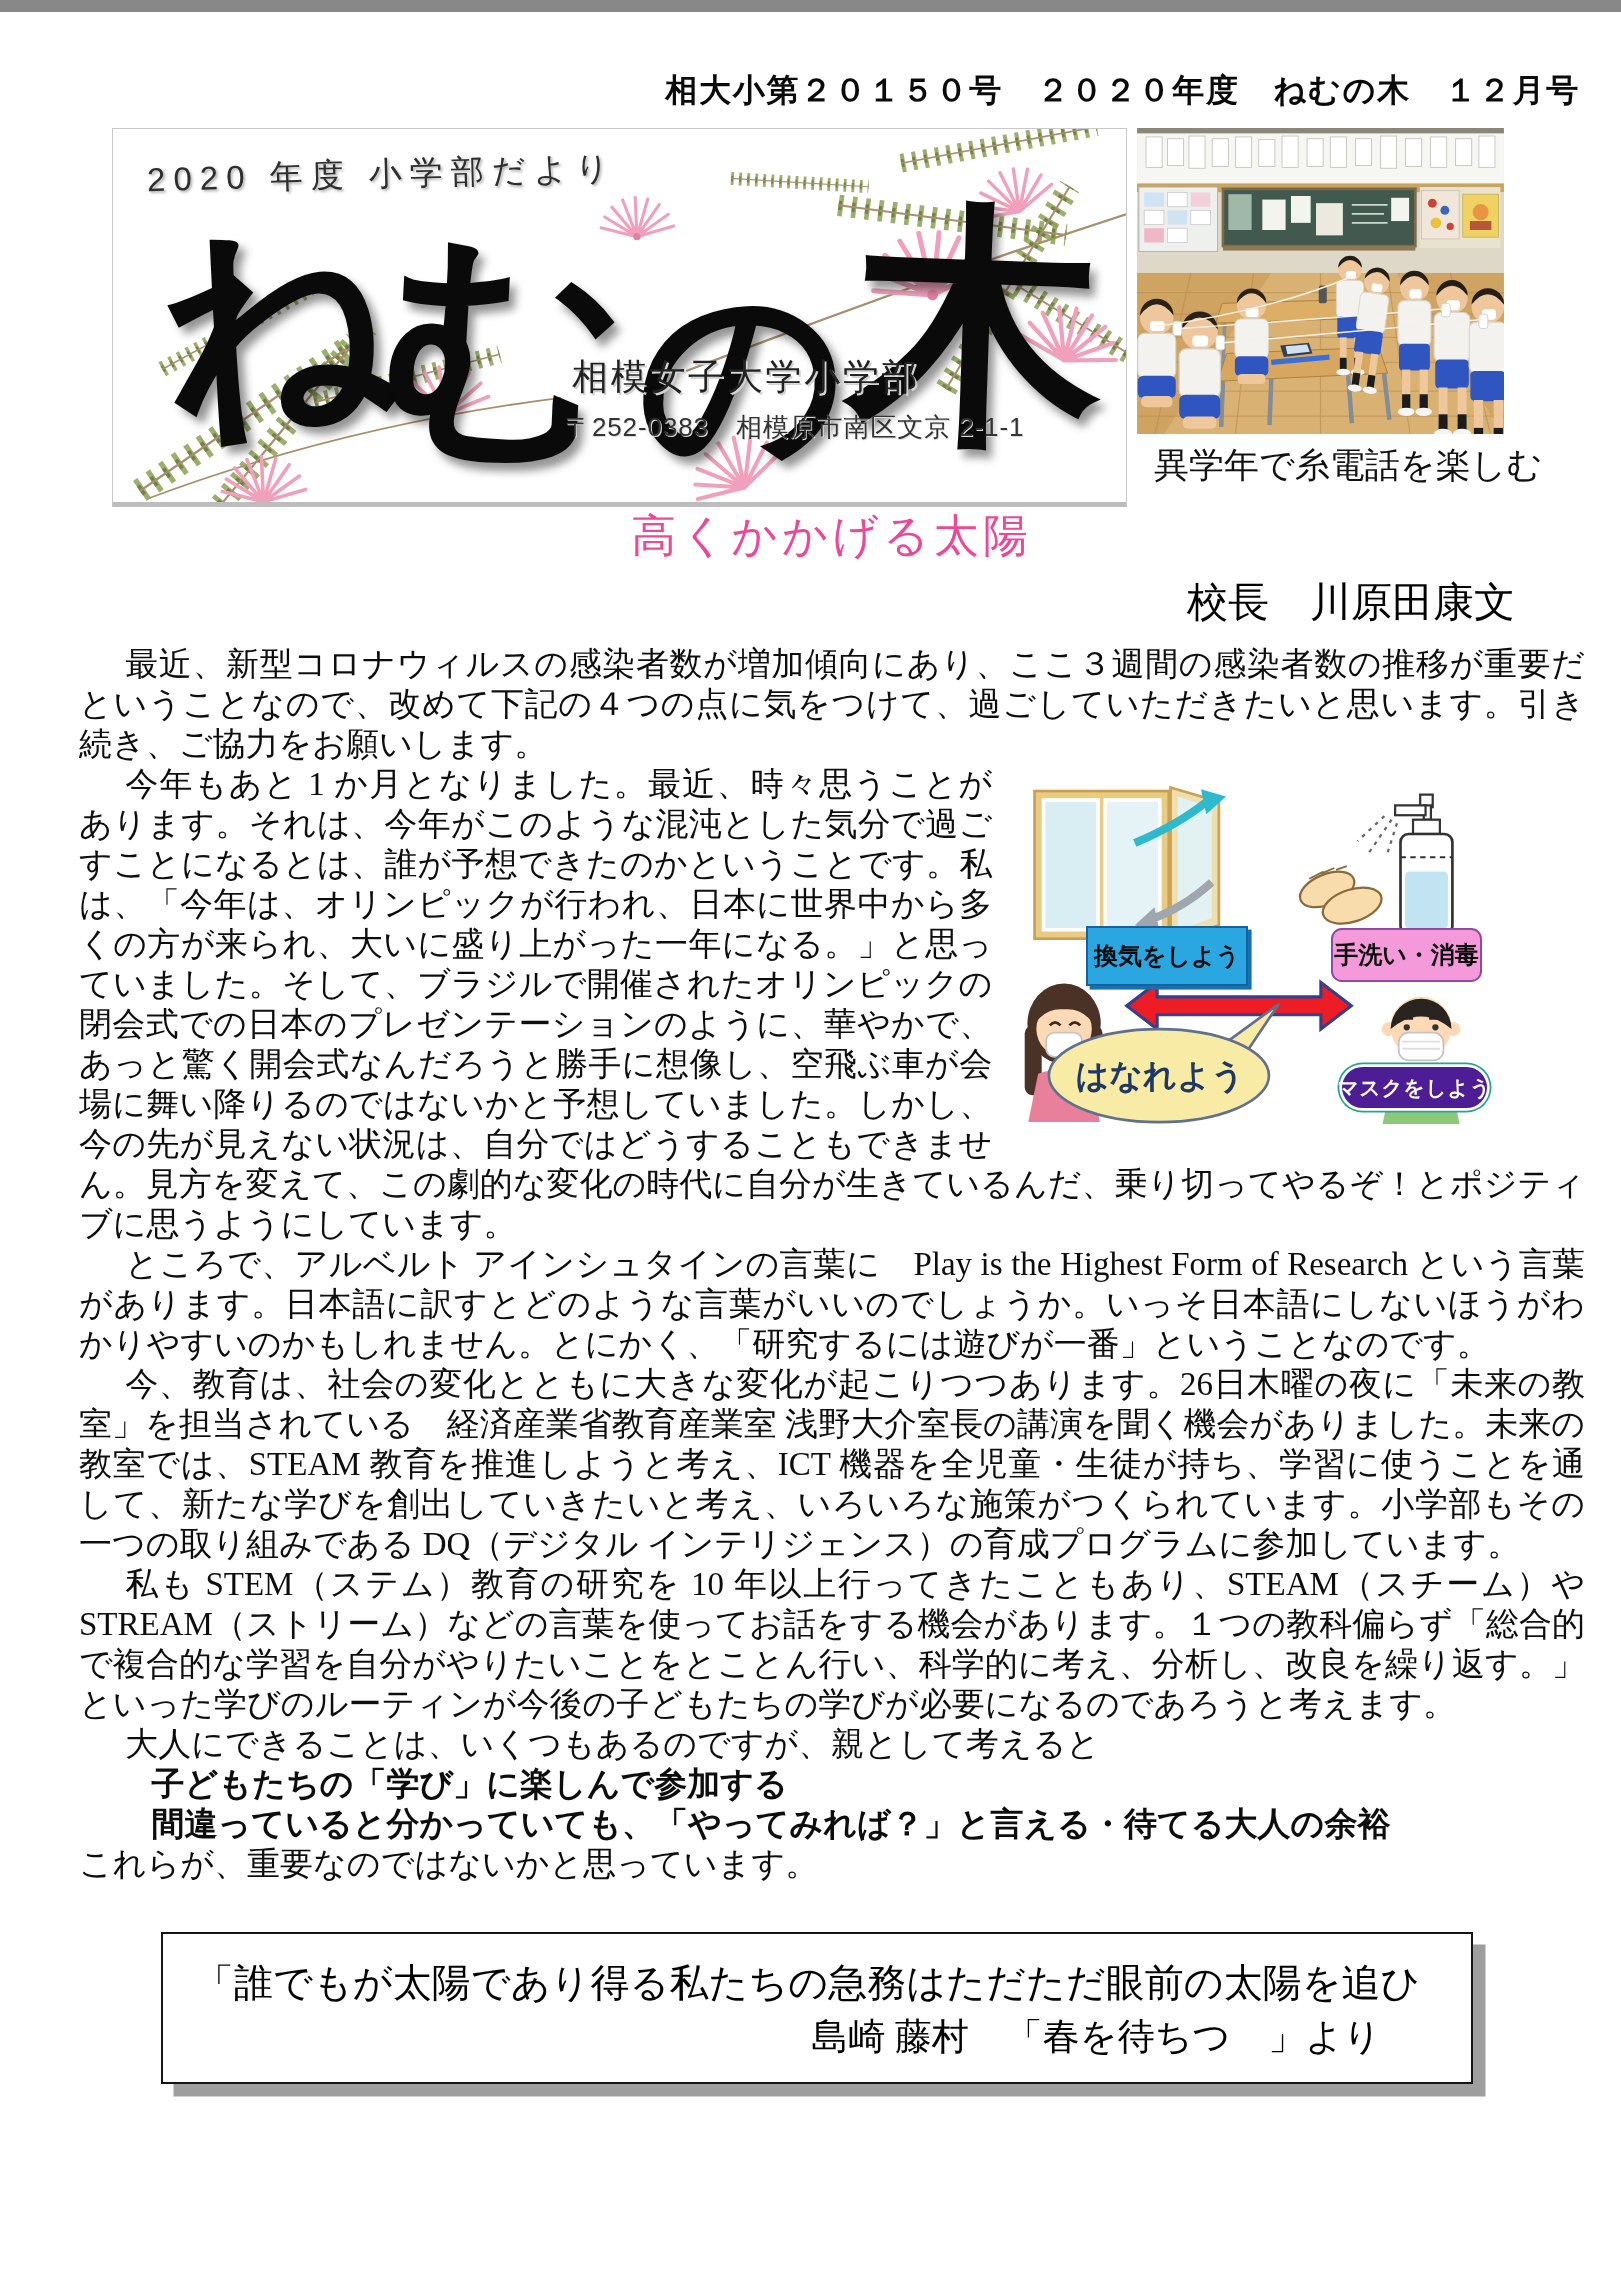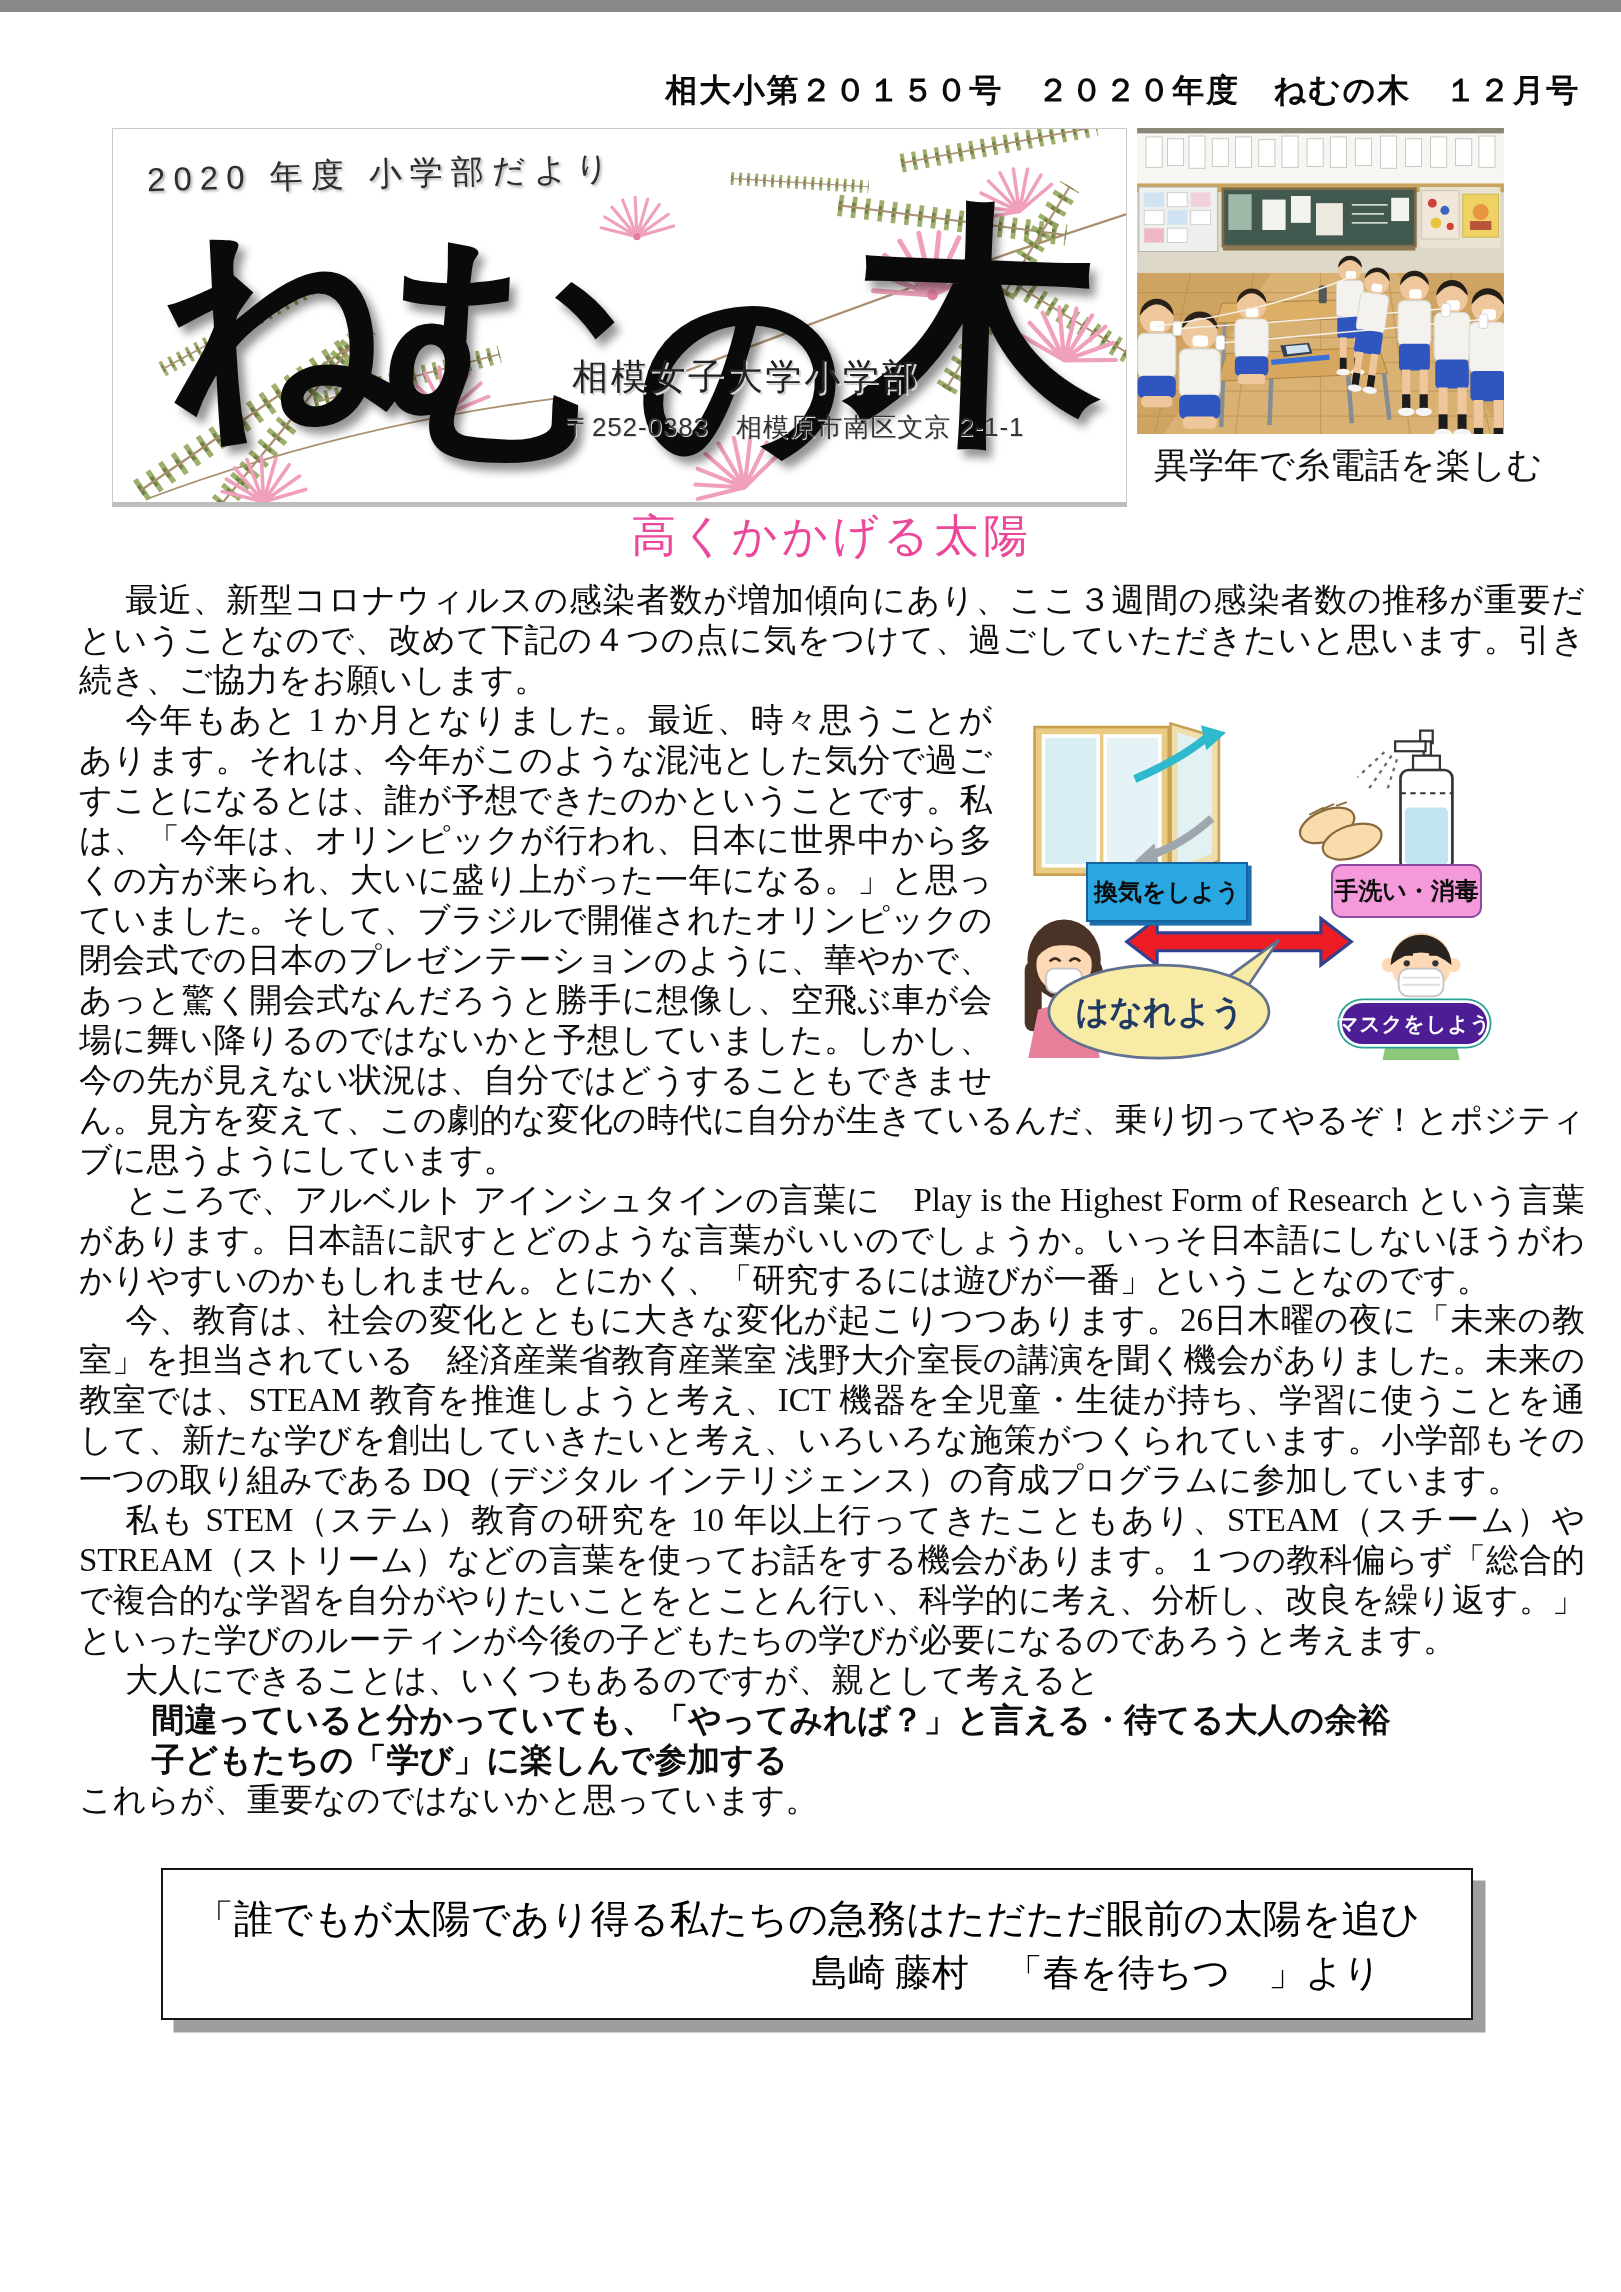--- a/index.html
+++ b/index.html
@@ -220,20 +220,21 @@
     <g stroke="#f4f1e8" stroke-width="1.6" fill="none">
       <path d="M48,224 Q200,214 344,202"></path>
       <path d="M96,240 Q240,228 386,214"></path>
       <path d="M20,222 Q150,204 240,166"></path>
     </g>
   </svg>
   <div class="photo-caption">異学年で糸電話を楽しむ</div>
 
   <div class="article">
     <div class="title">高くかかげる太陽</div>
+    <div class="byline">校長　川原田康文</div>
 
     <div class="body">
       <p class="para">最近、新型コロナウィルスの感染者数が増加傾向にあり、ここ３週間の感染者数の推移が重要だということなので、改めて下記の４つの点に気をつけて、過ごしていただきたいと思います。引き続き、ご協力をお願いします。</p>
 
       <div class="illo">
         <svg width="573" height="374" viewBox="0 0 640 418" xmlns="http://www.w3.org/2000/svg">
 
           <g transform="translate(25,28)">
             <rect x="0" y="0" width="150" height="165" fill="#eacb84" stroke="#caa050" stroke-width="3"></rect>
             <rect x="10" y="10" width="61" height="145" fill="#d9eef3" stroke="#ffffff" stroke-width="4"></rect>
@@ -304,22 +305,22 @@
         <div class="lbl wash">手洗い・消毒</div>
         <div class="lbl hanare">はなれよう</div>
         <div class="lbl maskl">マスクをしよう</div>
       </div>
 
       <p class="para">今年もあと 1 か月となりました。最近、時々思うことがあります。それは、今年がこのような混沌とした気分で過ごすことになるとは、誰が予想できたのかということです。私は、「今年は、オリンピックが行われ、日本に世界中から多くの方が来られ、大いに盛り上がった一年になる。」と思っていました。そして、ブラジルで開催されたオリンピックの閉会式での日本のプレゼンテーションのように、華やかで、あっと驚く開会式なんだろうと勝手に想像し、空飛ぶ車が会場に舞い降りるのではないかと予想していました。しかし、今の先が見えない状況は、自分ではどうすることもできません。見方を変えて、この劇的な変化の時代に自分が生きているんだ、乗り切ってやるぞ！とポジティブに思うようにしています。</p>
       <p class="para">ところで、アルベルト アインシュタインの言葉に　Play is the Highest Form of Research という言葉があります。日本語に訳すとどのような言葉がいいのでしょうか。いっそ日本語にしないほうがわかりやすいのかもしれません。とにかく、「研究するには遊びが一番」ということなのです。</p>
       <p class="para">今、教育は、社会の変化とともに大きな変化が起こりつつあります。26日木曜の夜に「未来の教室」を担当されている　経済産業省教育産業室 浅野大介室長の講演を聞く機会がありました。未来の教室では、STEAM 教育を推進しようと考え、ICT 機器を全児童・生徒が持ち、学習に使うことを通して、新たな学びを創出していきたいと考え、いろいろな施策がつくられています。小学部もその一つの取り組みである DQ（デジタル インテリジェンス）の育成プログラムに参加しています。</p>
       <p class="para">私も STEM（ステム）教育の研究を 10 年以上行ってきたこともあり、STEAM（スチーム）や STREAM（ストリーム）などの言葉を使ってお話をする機会があります。１つの教科偏らず「総合的で複合的な学習を自分がやりたいことをとことん行い、科学的に考え、分析し、改良を繰り返す。」といった学びのルーティンが今後の子どもたちの学びが必要になるのであろうと考えます。</p>
       <p class="para">大人にできることは、いくつもあるのですが、親として考えると</p>
+      <p class="para pt">子どもたちの「学び」に楽しんで参加する</p>
       <p class="para pt">間違っていると分かっていても、「やってみれば？」と言える・待てる大人の余裕</p>
-      <p class="para pt">子どもたちの「学び」に楽しんで参加する</p>
       <p class="para noind">これらが、重要なのではないかと思っています。</p>
     </div>
 
     <div class="quote-box">
       <div class="qline">「誰でもが太陽であり得る私たちの急務はただただ眼前の太陽を追ひ</div>
       <div class="qattr">島崎 藤村　「春を待ちつゝ」より</div>
     </div>
   </div>
 
 </div>

